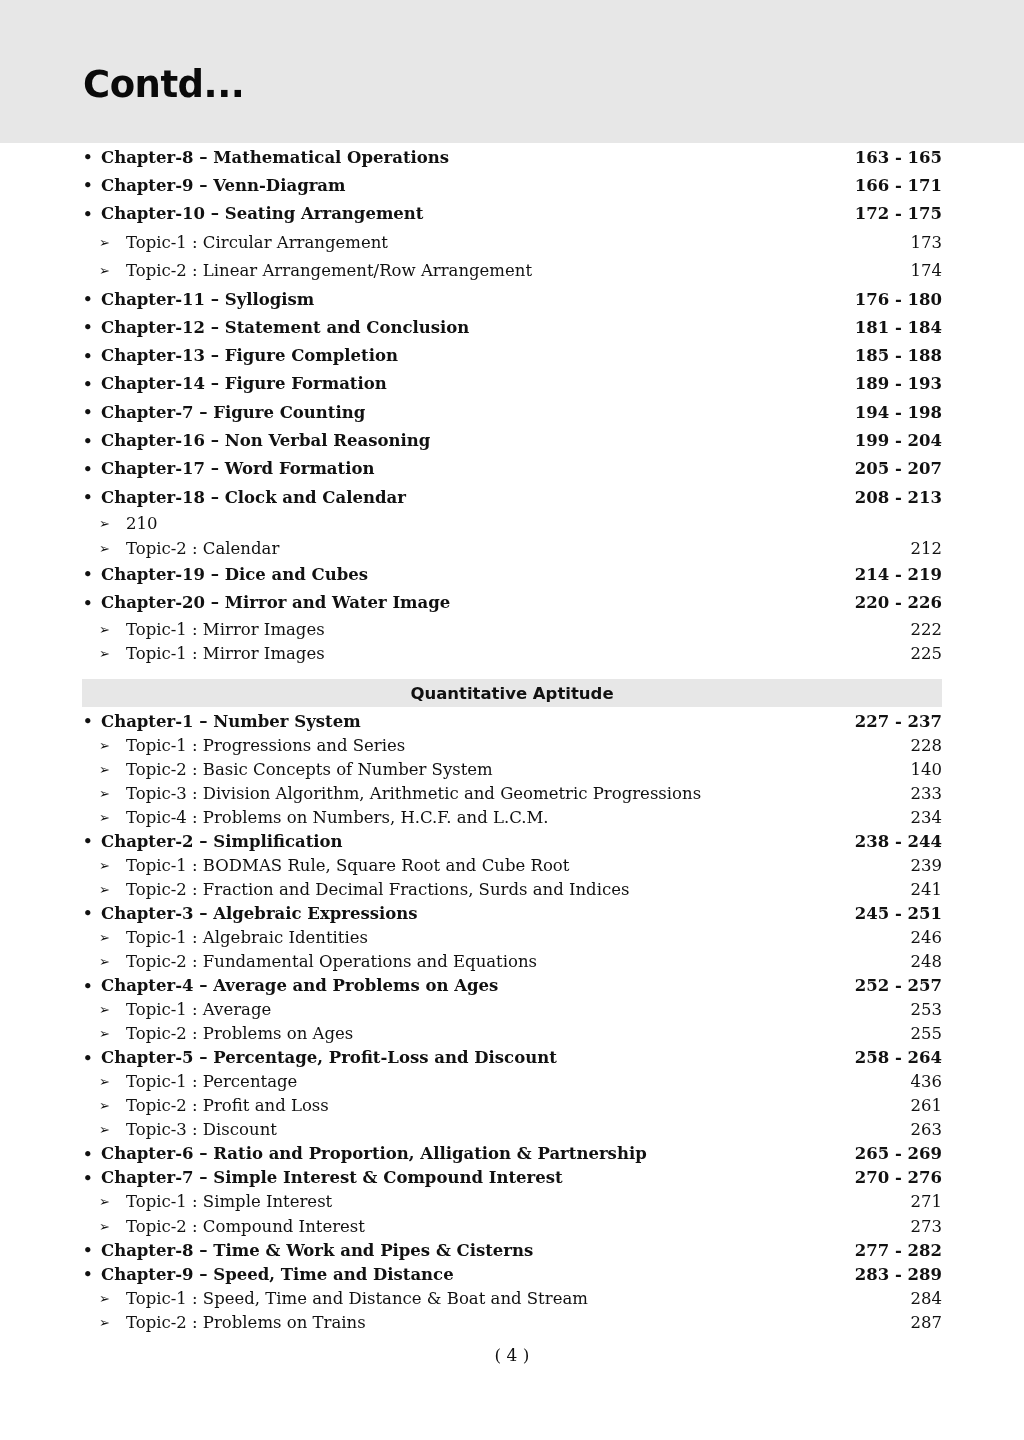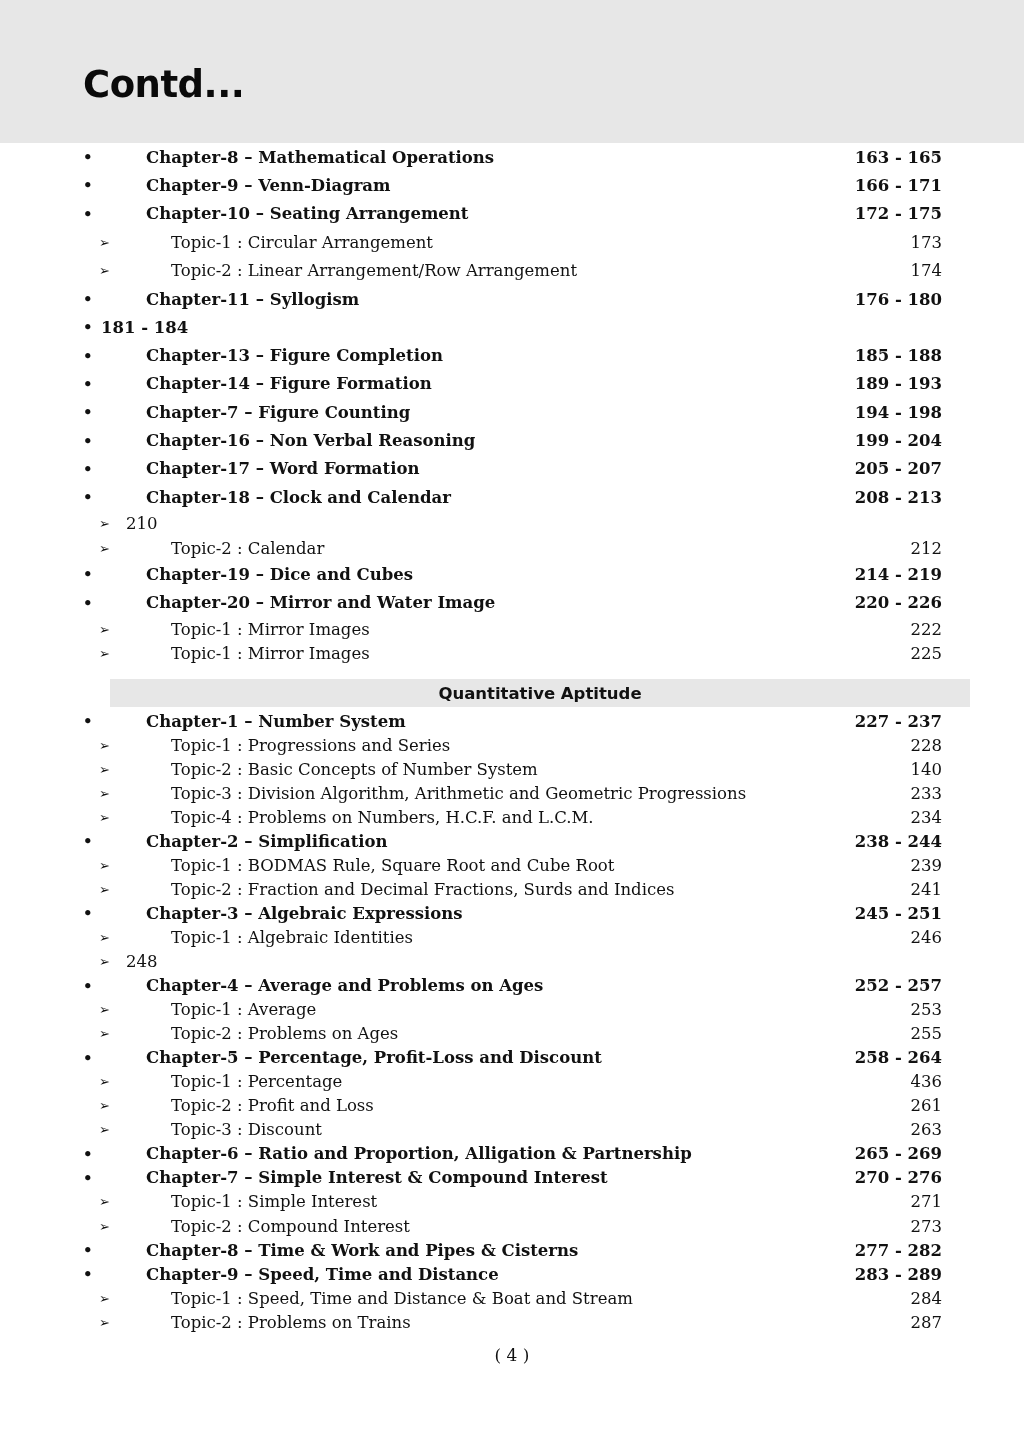--- a/index.html
+++ b/index.html
@@ -3,25 +3,25 @@
   <meta charset="utf-8">
   <style>
     html, body { margin: 0; padding: 0; background: #ffffff; }
     body { width: 1024px; height: 1440px; position: relative; overflow: hidden; color: #111; }
     .header-band { position: absolute; left: 0; top: 0; width: 1024px; height: 143px; background: #e7e7e7; }
     .page-title { position: absolute; left: 83px; top: 66px; margin: 0; font-family: "DejaVu Sans", sans-serif; font-weight: bold; font-size: 37px; letter-spacing: -0.5px; color: #0a0a0a; line-height: 1; }
     .toc { position: absolute; left: 82px; width: 860px; font-family: "DejaVu Serif", serif; font-size: 16.5px; }
     .row { position: relative; display: flex; align-items: center; width: 860px; }
     .row .bullet { width: 18px; text-align: left; padding-left: 1px; font-size: 15px; }
     .row .arrow { width: 44px; text-align: left; padding-left: 17px; box-sizing: border-box; font-size: 13px; }
-    .row .label { flex: 1; white-space: nowrap; margin-left: 45px; }
+    .row .label { flex: 1; white-space: nowrap; }
     .row .pages { text-align: right; white-space: nowrap; }
     .chapter { font-weight: bold; }
     .topic { font-weight: normal; }
-    .section-bar { position: absolute; left: 82px; top: 679px; width: 860px; height: 28px; background: #e7e7e7; display: flex; align-items: center; justify-content: center; margin-left: 28px; }
+    .section-bar { position: absolute; left: 82px; top: 679px; width: 860px; height: 28px; background: #e7e7e7; display: flex; align-items: center; justify-content: center; }
     .section-bar span { font-family: "DejaVu Sans", sans-serif; font-weight: bold; font-size: 16.5px; color: #111; }
     .page-number { position: absolute; left: 0; width: 1024px; top: 1345px; text-align: center; font-family: "DejaVu Serif", serif; font-size: 17px; }
   </style>
 </head>
 <body>
 
 <div class="header-band">
   <h1 class="page-title">Contd...</h1>
 </div>
 
@@ -51,20 +51,21 @@
       <span class="label">Topic-2 : Linear Arrangement/Row Arrangement</span>
       <span class="pages">174</span>
     </div>
     <div class="row chapter" style="height: 28.3px;">
       <span class="bullet">•</span>
       <span class="label">Chapter-11 – Syllogism</span>
       <span class="pages">176 - 180</span>
     </div>
     <div class="row chapter" style="height: 28.3px;">
       <span class="bullet">•</span>
+      <span class="label">Chapter-12 – Statement and Conclusion</span>
       <span class="pages">181 - 184</span>
     </div>
     <div class="row chapter" style="height: 28.3px;">
       <span class="bullet">•</span>
       <span class="label">Chapter-13 – Figure Completion</span>
       <span class="pages">185 - 188</span>
     </div>
     <div class="row chapter" style="height: 28.3px;">
       <span class="bullet">•</span>
       <span class="label">Chapter-14 – Figure Formation</span>
@@ -171,20 +172,21 @@
       <span class="label">Chapter-3 – Algebraic Expressions</span>
       <span class="pages">245 - 251</span>
     </div>
     <div class="row topic" style="height: 24.05px;">
       <span class="arrow">➢</span>
       <span class="label">Topic-1 : Algebraic Identities</span>
       <span class="pages">246</span>
     </div>
     <div class="row topic" style="height: 24.05px;">
       <span class="arrow">➢</span>
+      <span class="label">Topic-2 : Fundamental Operations and Equations</span>
       <span class="pages">248</span>
     </div>
     <div class="row chapter" style="height: 24.05px;">
       <span class="bullet">•</span>
       <span class="label">Chapter-4 – Average and Problems on Ages</span>
       <span class="pages">252 - 257</span>
     </div>
     <div class="row topic" style="height: 24.05px;">
       <span class="arrow">➢</span>
       <span class="label">Topic-1 : Average</span>

